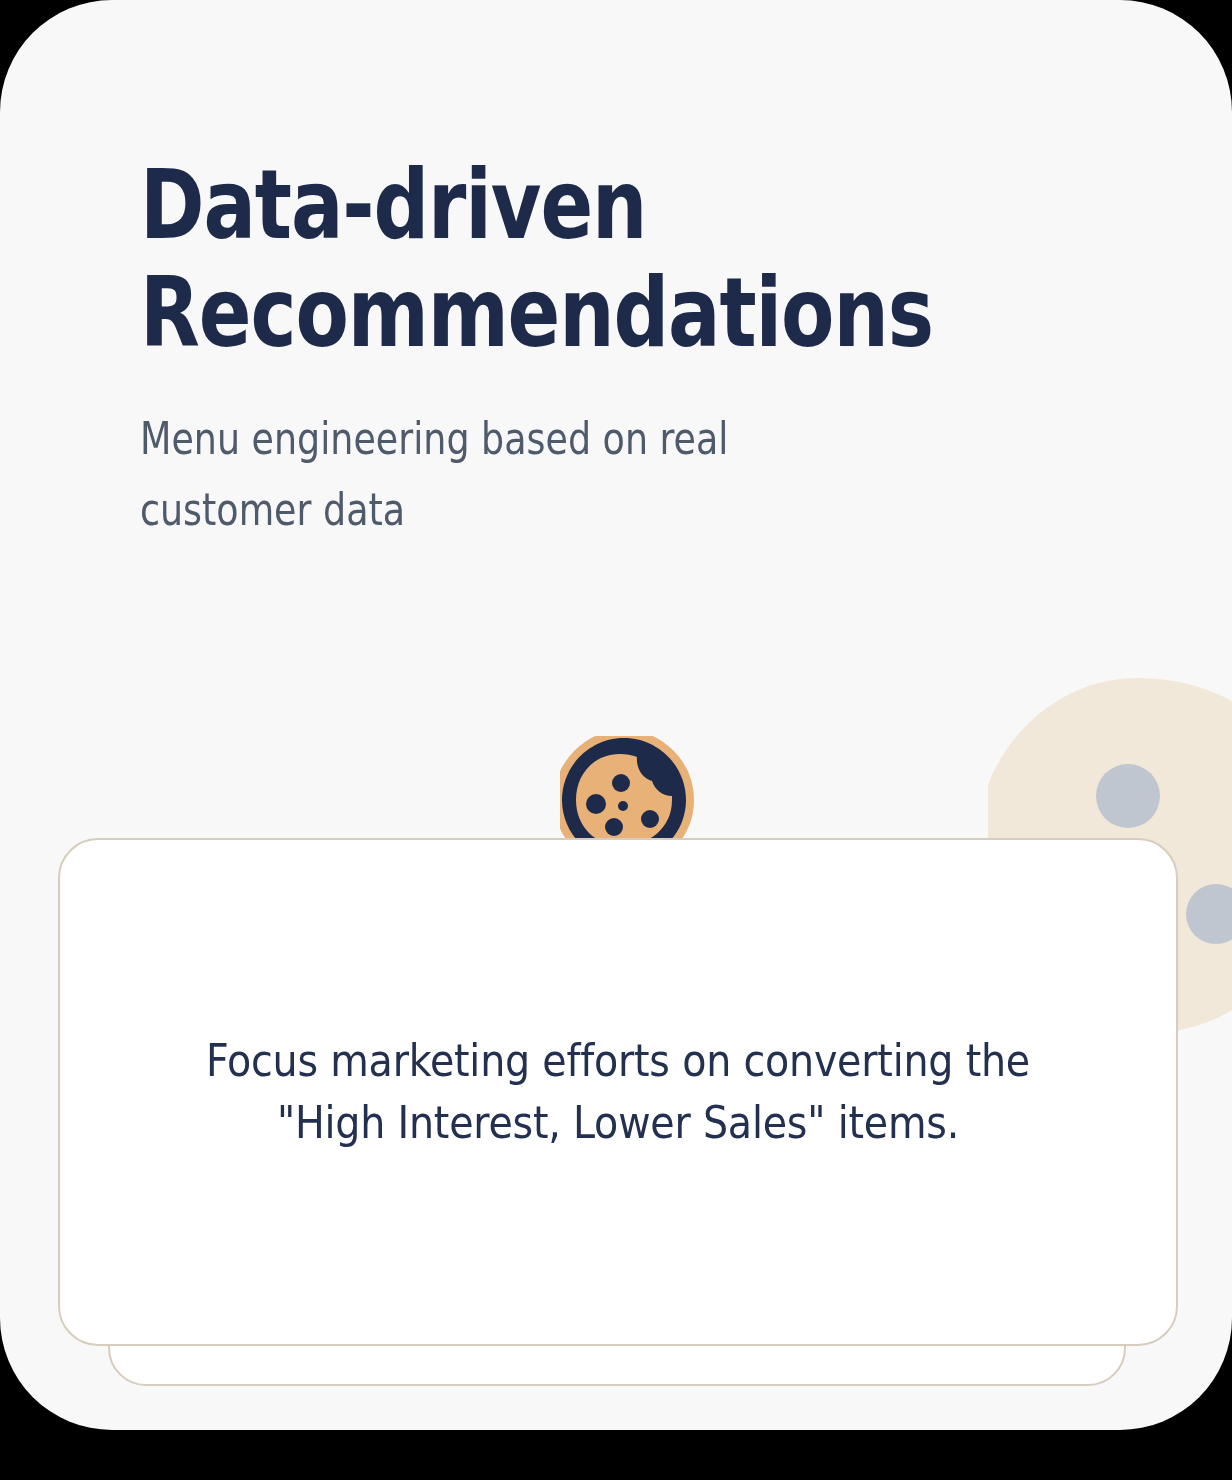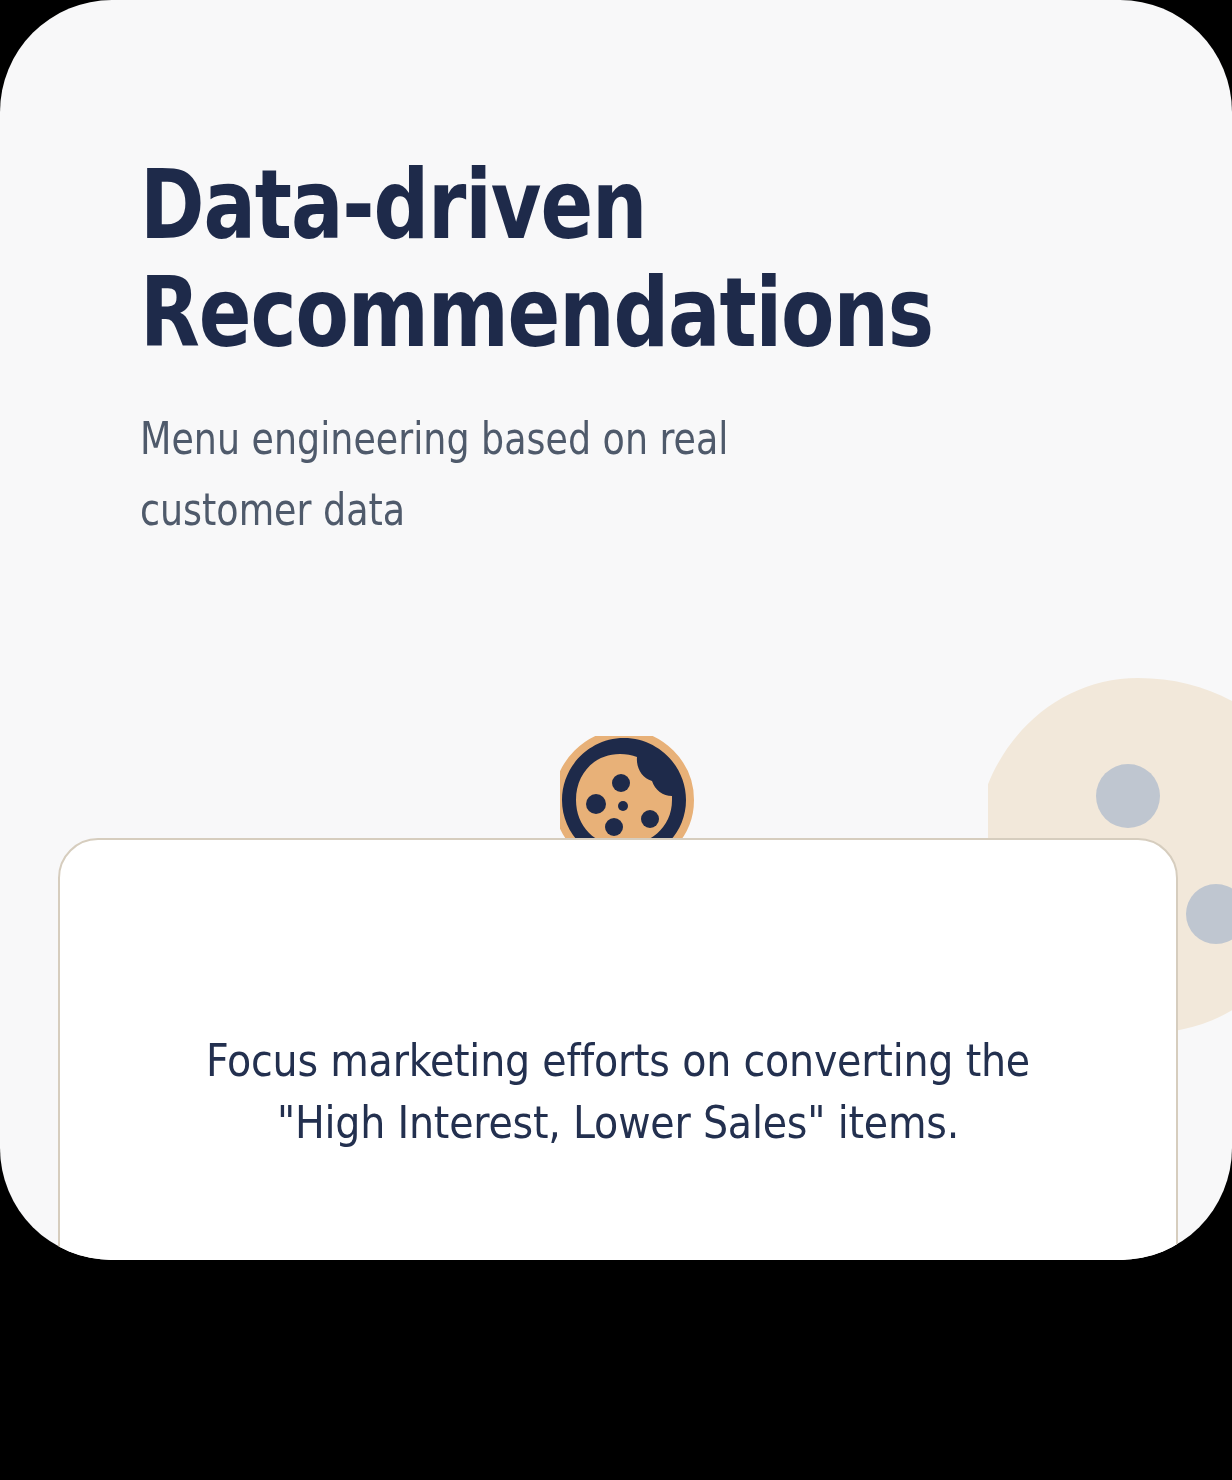--- a/index.html
+++ b/index.html
@@ -12,21 +12,21 @@
     width: 1232px;
     height: 1480px;
     overflow: hidden;
     font-family: "Liberation Sans", sans-serif;
   }
 
   
   #screen {
     position: relative;
     width: 1232px;
-    height: 1260px;
+    height: 1430px;
     background: #F8F8F9;
     border-radius: 112px;
     overflow: hidden;
     box-sizing: border-box;
   }
 
   
   .header {
     position: absolute;
     left: 140px;

